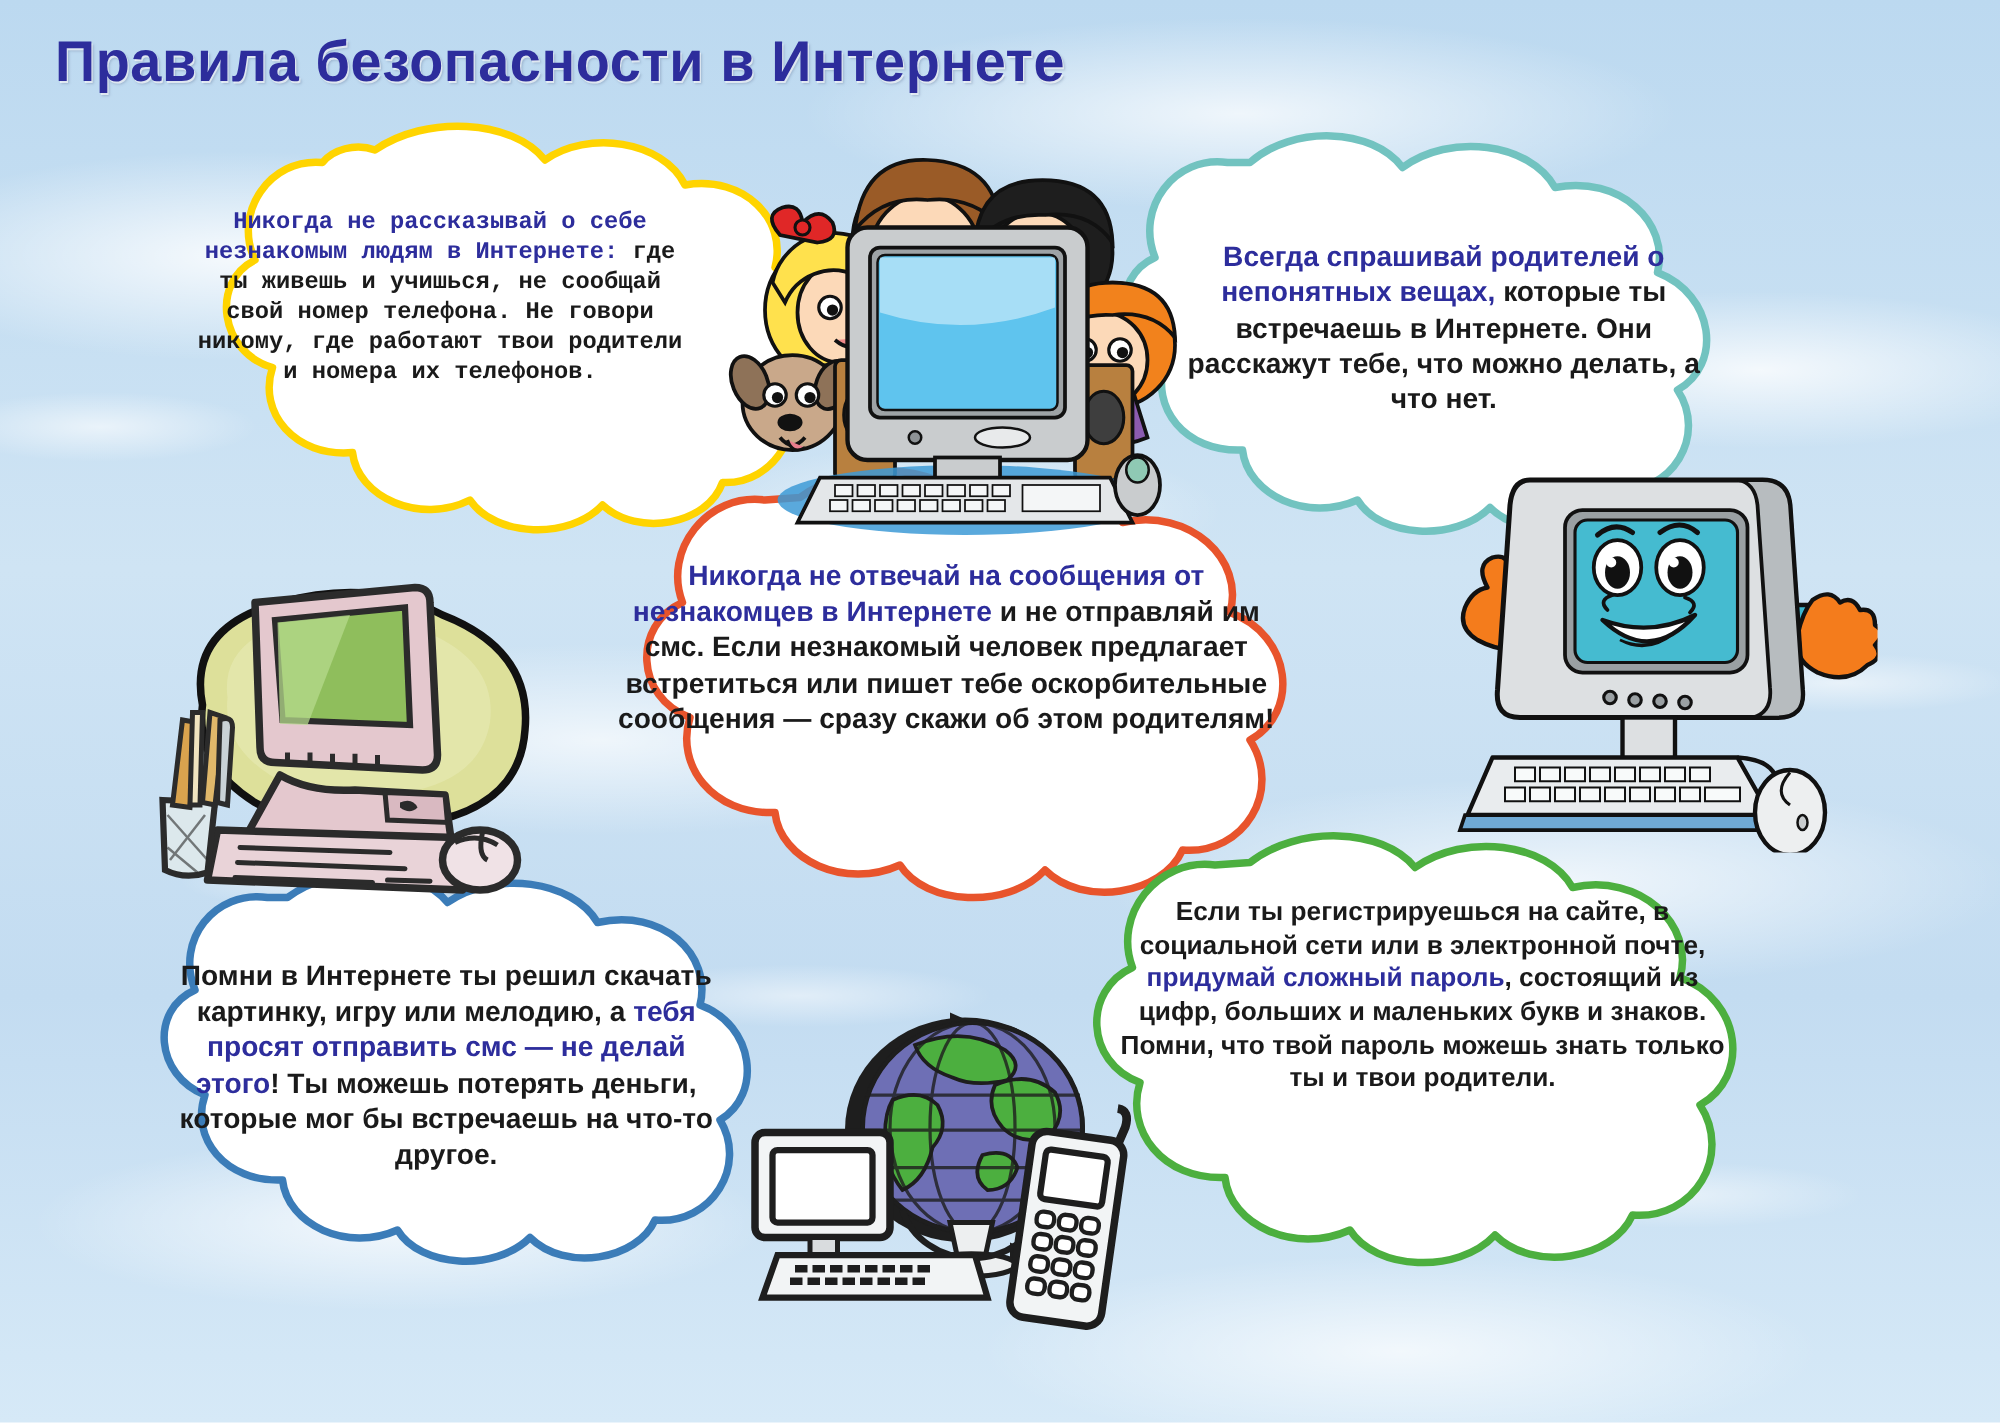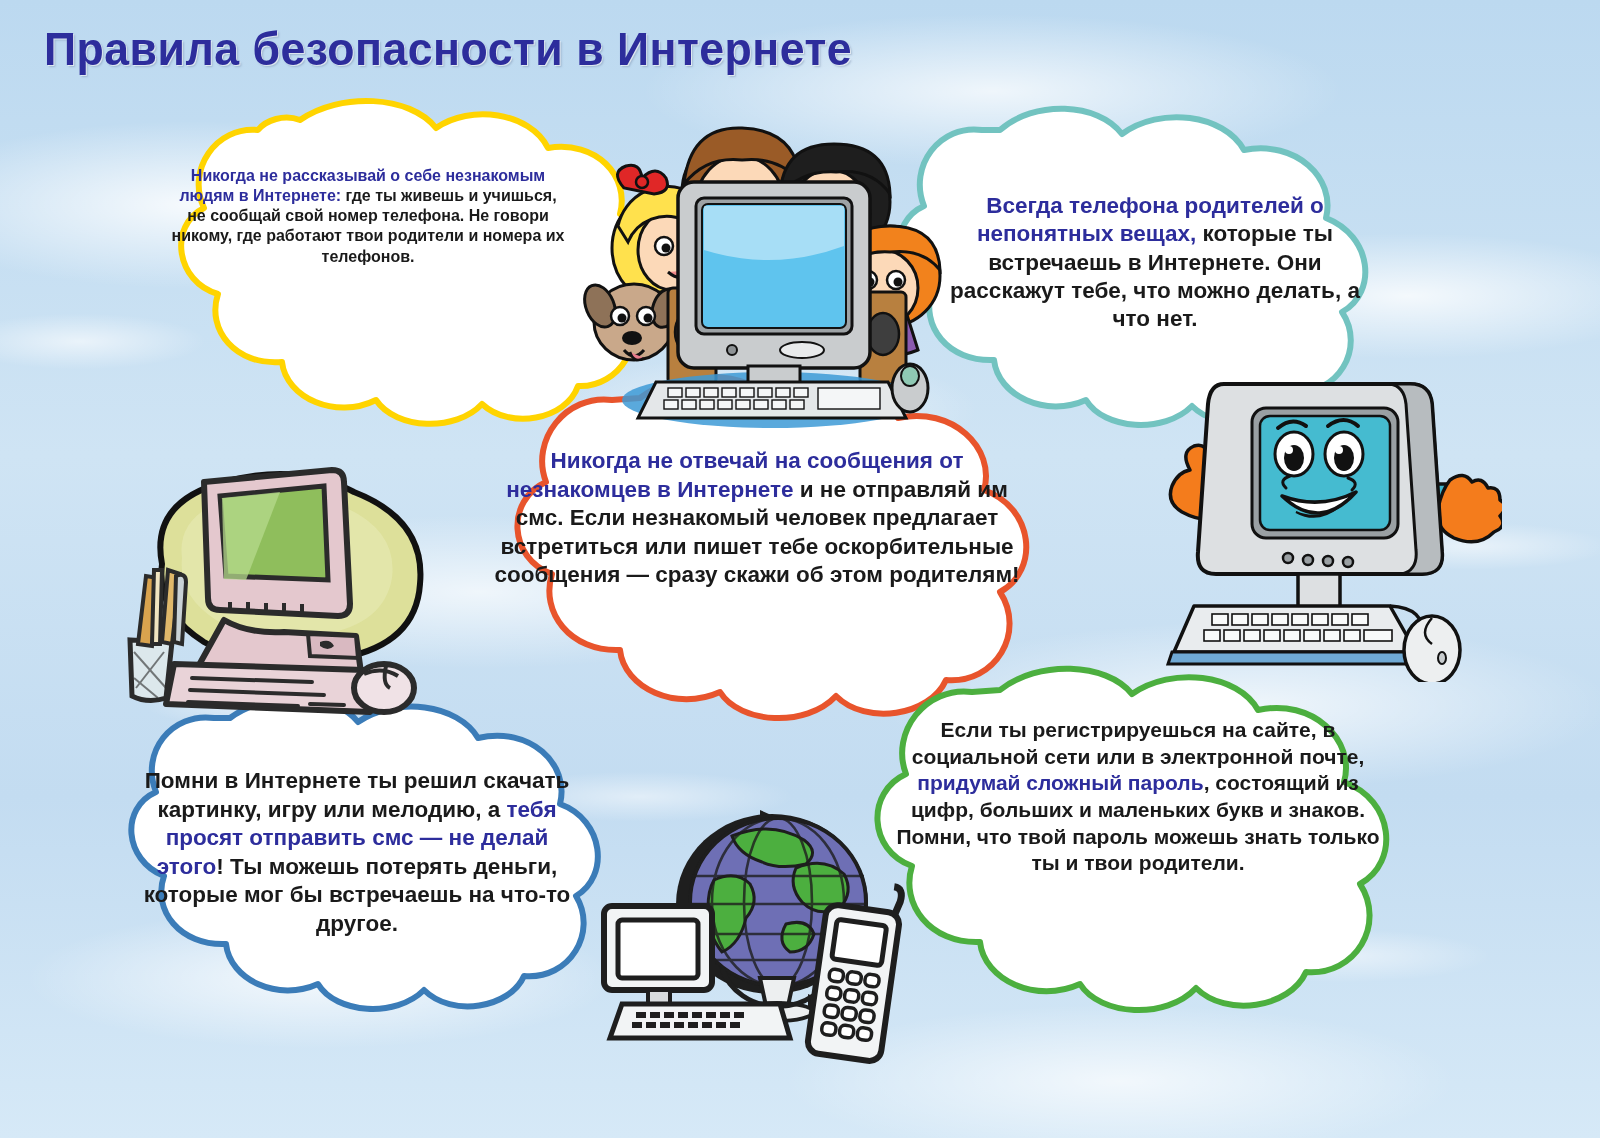--- a/index.html
+++ b/index.html
@@ -35,21 +35,21 @@
     transform-origin:left center;
     text-shadow:1px 1px 0 rgba(255,255,255,.65), 2px 2px 2px rgba(120,140,170,.45);
   }
 
   .cloud-svg{position:absolute;top:0;left:0;width:1600px;height:1138px;pointer-events:none;}
 
   .txt{position:absolute; text-align:center; line-height:1.2;
        font-weight:bold; color:#1a1a1a;}
   .txt b{color:#2d2d9c;}
 
-  #t-topleft   { left:168px; top:166px; width:400px; font-size:16px; line-height:1.26; }
+  #t-topleft   { left:152px; top:166px; width:400px; font-size:19px; line-height:1.26;font-family:Liberation Mono, monospace; }
   #t-topright  { left:930px; top:192px; width:450px; font-size:22.5px; line-height:1.26; }
   #t-center    { left:492px; top:447px; width:530px; font-size:22.5px; line-height:1.27;text-align:center; }
   #t-botleft   { left:132px; top:767px; width:450px; font-size:22.5px; line-height:1.27; }
   #t-botright  { left:888px; top:717px; width:500px; font-size:21px; line-height:1.27; }
 
   .art{position:absolute;}
 </style>
 </head>
 <body>
 
@@ -421,21 +421,21 @@
         <rect x="284" y="254" width="14" height="12" rx="5"></rect>
     </g>
   </g>
 </svg>
 
 <div class="txt" id="t-topleft">
   <b>Никогда не рассказывай о себе незнакомым людям в Интернете:</b><span> где ты живешь и учишься, не сообщай свой номер телефона. Не говори никому, где работают твои родители и номера их телефонов.</span>
 </div>
 
 <div class="txt" id="t-topright">
-  <b>Всегда телефона родителей о непонятных вещах,</b><span> которые ты встречаешь в Интернете. Они расскажут тебе, что можно делать, а что нет.</span>
+  <b>Всегда спрашивай родителей о непонятных вещах,</b><span> которые ты встречаешь в Интернете. Они расскажут тебе, что можно делать, а что нет.</span>
 </div>
 
 <div class="txt" id="t-center">
   <b>Никогда не отвечай на сообщения от незнакомцев в Интернете</b><span> и не отправляй им смс. Если незнакомый человек предлагает встретиться или пишет тебе оскорбительные сообщения — сразу скажи об этом родителям!</span>
 </div>
 
 <div class="txt" id="t-botleft">
   <span>Помни в Интернете ты решил скачать картинку, игру или мелодию, а </span><b>тебя просят отправить смс — не делай этого</b><span>! Ты можешь потерять деньги, которые мог бы встречаешь на что-то другое.</span>
 </div>
 

